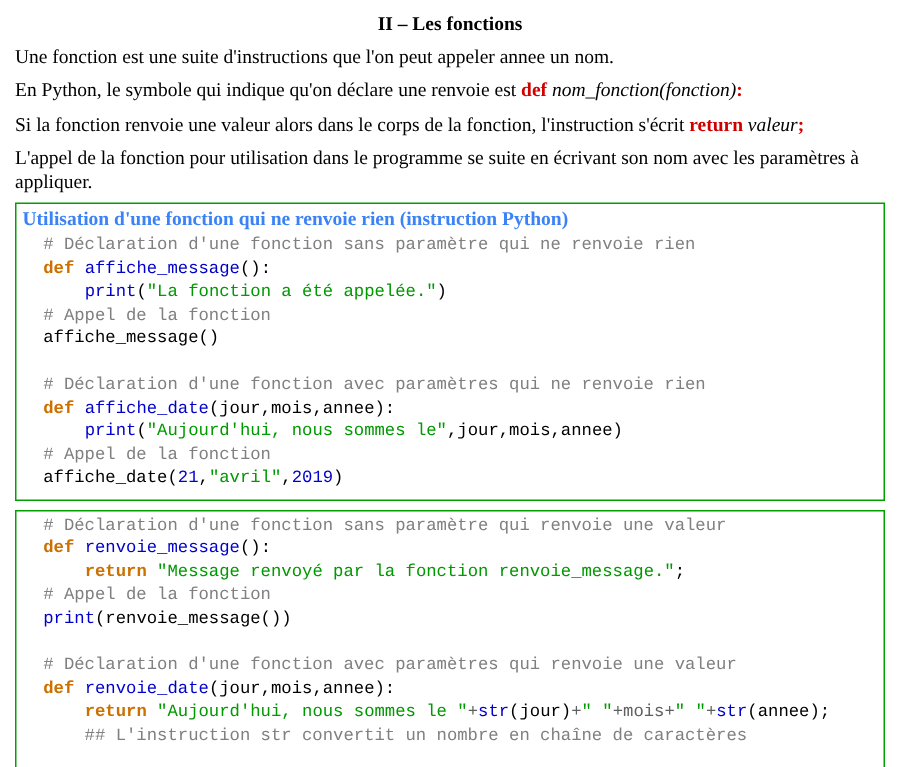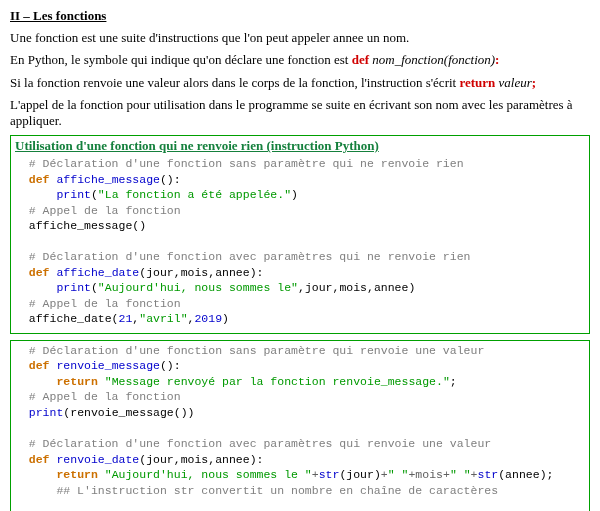--- a/index.html
+++ b/index.html
@@ -4,37 +4,36 @@
 <style>
   body {
     font-family: "Times New Roman", Times, serif;
     font-size: 13px;
     color: #000;
     margin: 8px 10px;
     width: 580px;
   }
   .heading {
     font-weight: bold;
-    text-decoration: underline;
     margin-bottom: 6px;
+    text-align: center;
   }
   p { margin: 4px 0 6px 0; line-height: 1.25; }
   .kw-red { color: #d00000; font-weight: bold; }
   .ital { font-style: italic; }
   .box {
     border: 1px solid #00a000;
     padding: 2px 4px 6px 4px;
     margin-top: 6px;
   }
   .box-title {
-    color: #15803d;
+    color: #3b82f6;
     font-weight: bold;
     font-size: 13px;
     margin-bottom: 2px;
-    text-decoration: underline;
   }
   pre.code {
     font-family: Consolas, "Courier New", monospace;
     font-size: 11.5px;
     margin: 0;
     white-space: pre;
     line-height: 1.35;
   }
   .c-comment { color: #808080; }
   .c-kw      { color: #cc7000; font-weight: bold; }
@@ -45,21 +44,21 @@
   .c-plain   { color: #000; }
 </style>
 </head>
 <body>
 
 <div class="heading">II – Les fonctions</div>
 
 <p>Une fonction est une suite d'instructions que l'on peut appeler annee un nom.</p>
 
 <p>
-  <span>En Python, le symbole qui indique qu'on déclare une fonction est </span><span class="kw-red">def</span><span class="ital"> nom_fonction</span><span class="ital">(fonction)</span><span class="kw-red">:</span>
+  <span>En Python, le symbole qui indique qu'on déclare une renvoie est </span><span class="kw-red">def</span><span class="ital"> nom_fonction</span><span class="ital">(fonction)</span><span class="kw-red">:</span>
 </p>
 
 <p>
   <span>Si la fonction renvoie une valeur alors dans le corps de la fonction, l'instruction s'écrit </span><span class="kw-red">return</span><span class="ital"> valeur</span><span class="kw-red">;</span>
 </p>
 
 <p>L'appel de la fonction pour utilisation dans le programme se suite en écrivant son nom avec les paramètres à appliquer.</p>
 
 <div class="box">
   <div class="box-title">Utilisation d'une fonction qui ne renvoie rien (instruction Python)</div>

